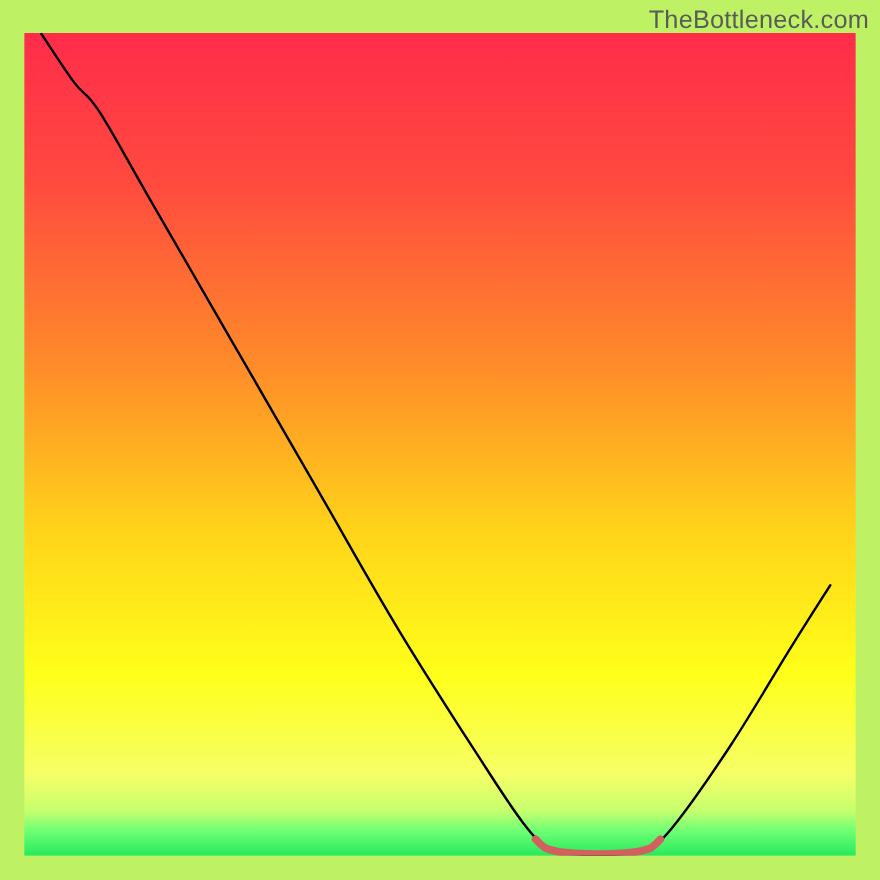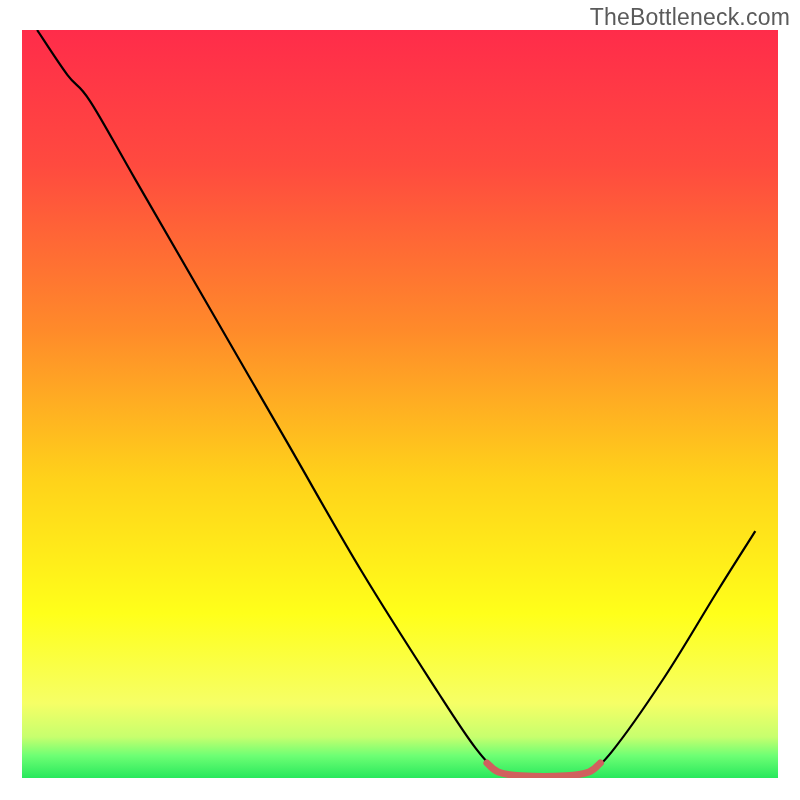--- a/index.html
+++ b/index.html
@@ -8,21 +8,21 @@
     width: 800px;
     height: 800px;
     background: #000;
     font-family: Arial, Helvetica, sans-serif;
     overflow: hidden;
   }
   .stage {
     position: relative;
     width: 800px;
     height: 800px;
-    background: #ffffff;
+    background: #bef264;
   }
   .watermark {
     position: absolute;
     top: 4px;
     right: 10px;
     color: #5a5a5a;
     font-size: 23px;
     font-weight: 500;
     letter-spacing: 0.2px;
     z-index: 3;

